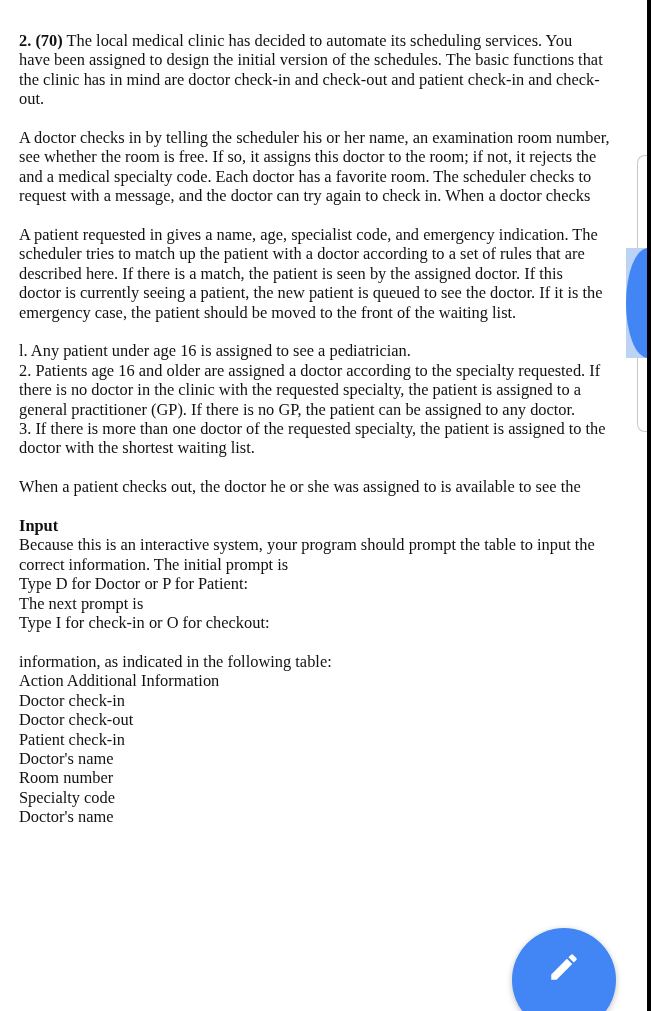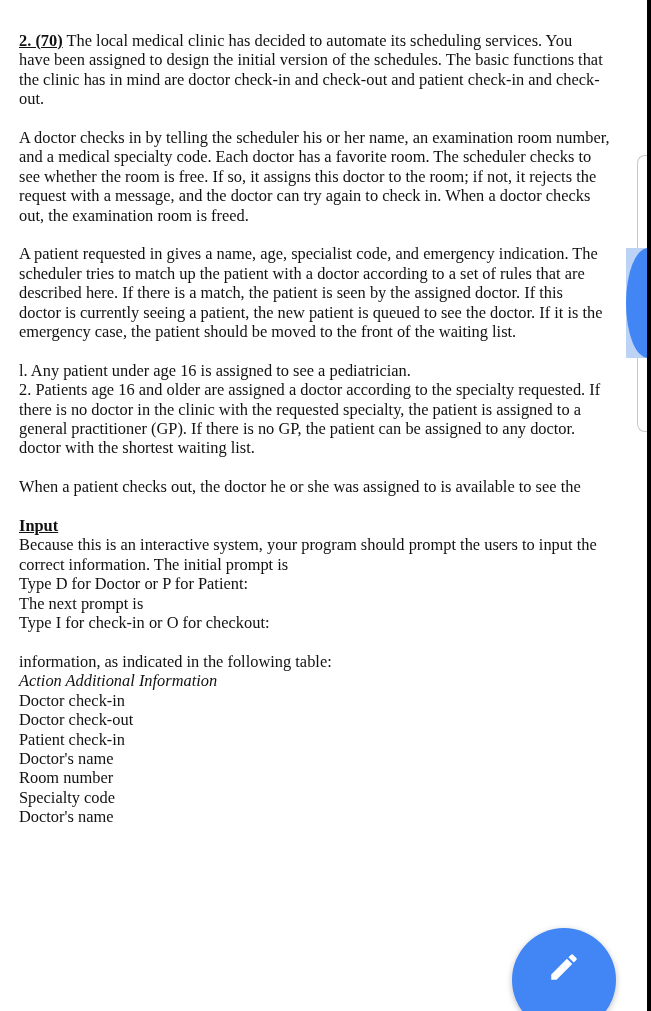--- a/index.html
+++ b/index.html
@@ -24,22 +24,22 @@
       line-height: 19.4px;
     }
     .para {
       margin: 0 0 19.4px 0;
       white-space: normal;
     }
     .line {
       display: block;
       white-space: nowrap;
     }
-    .bold { font-weight: bold; text-decoration: underline; }
-    .italic { font-style: italic; }
+    .bold { font-weight: bold; }
+    .italic { }
 
     .right-edge {
       position: absolute;
       right: 0;
       top: 0;
       width: 4px;
       height: 1011px;
       background: #000000;
     }
     .scroll-track {
@@ -99,49 +99,49 @@
 
   <p class="para">
     <span class="line"><span class="bold">2. (70)</span><span> The local medical clinic has decided to automate its scheduling services. You</span></span>
     <span class="line">have been assigned to design the initial version of the schedules. The basic functions that</span>
     <span class="line">the clinic has in mind are doctor check-in and check-out and patient check-in and check-</span>
     <span class="line">out.</span>
   </p>
 
   <p class="para">
     <span class="line">A doctor checks in by telling the scheduler his or her name, an examination room number,</span>
+    <span class="line">see whether the room is free. If so, it assigns this doctor to the room; if not, it rejects the</span>
     <span class="line">and a medical specialty code. Each doctor has a favorite room. The scheduler checks to</span>
-    <span class="line">see whether the room is free. If so, it assigns this doctor to the room; if not, it rejects the</span>
     <span class="line">request with a message, and the doctor can try again to check in. When a doctor checks</span>
-    <span class="line">out, the examination room is freed.</span>
   </p>
 
   <p class="para">
     <span class="line">A patient requested in gives a name, age, specialist code, and emergency indication. The</span>
     <span class="line">scheduler tries to match up the patient with a doctor according to a set of rules that are</span>
     <span class="line">described here. If there is a match, the patient is seen by the assigned doctor. If this</span>
     <span class="line">doctor is currently seeing a patient, the new patient is queued to see the doctor. If it is the</span>
     <span class="line">emergency case, the patient should be moved to the front of the waiting list.</span>
   </p>
 
   <p class="para">
     <span class="line">l. Any patient under age 16 is assigned to see a pediatrician.</span>
     <span class="line">2. Patients age 16 and older are assigned a doctor according to the specialty requested. If</span>
     <span class="line">there is no doctor in the clinic with the requested specialty, the patient is assigned to a</span>
     <span class="line">general practitioner (GP). If there is no GP, the patient can be assigned to any doctor.</span>
+    <span class="line">3. If there is more than one doctor of the requested specialty, the patient is assigned to the</span>
     <span class="line">doctor with the shortest waiting list.</span>
   </p>
 
   <p class="para">
     <span class="line">When a patient checks out, the doctor he or she was assigned to is available to see the</span>
   </p>
 
   <p class="para">
     <span class="line bold">Input</span>
-    <span class="line">Because this is an interactive system, your program should prompt the users to input the</span>
+    <span class="line">Because this is an interactive system, your program should prompt the table to input the</span>
     <span class="line">correct information. The initial prompt is</span>
     <span class="line">Type D for Doctor or P for Patient:</span>
     <span class="line">The next prompt is</span>
     <span class="line">Type I for check-in or O for checkout:</span>
   </p>
 
   <div class="para">
     <span class="line">information, as indicated in the following table:</span>
     <span class="line italic">Action Additional Information</span>
     <span class="line">Doctor check-in</span>

